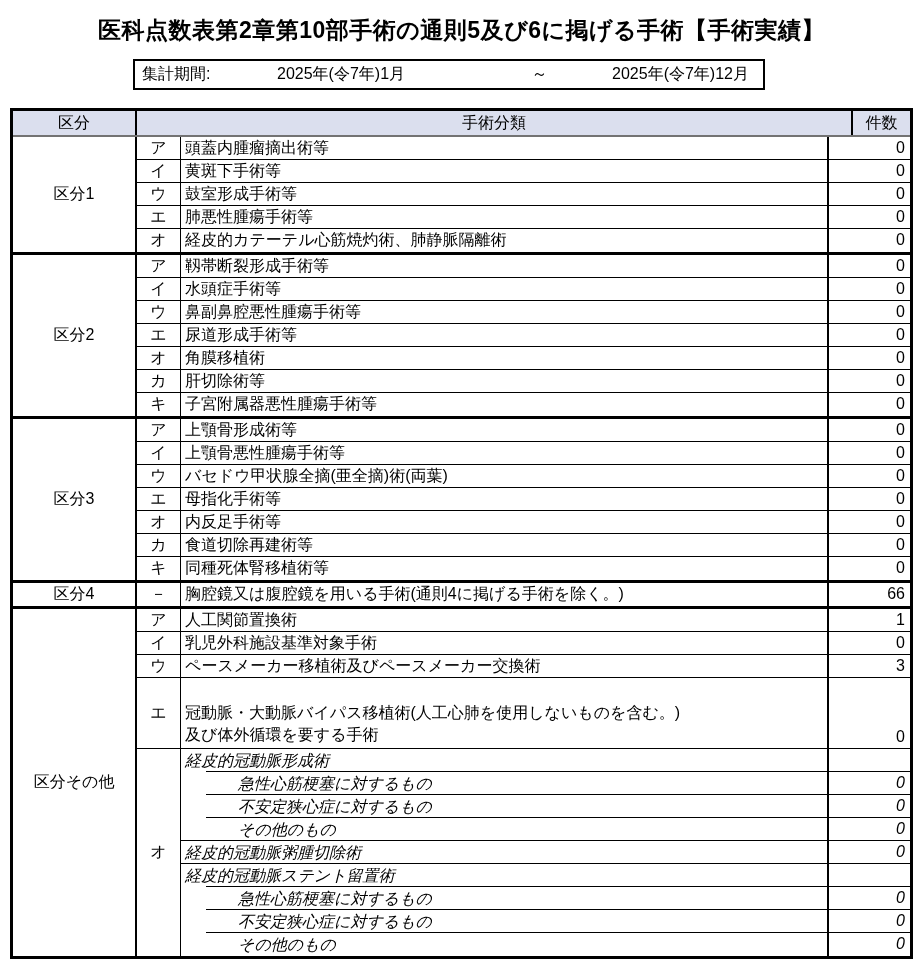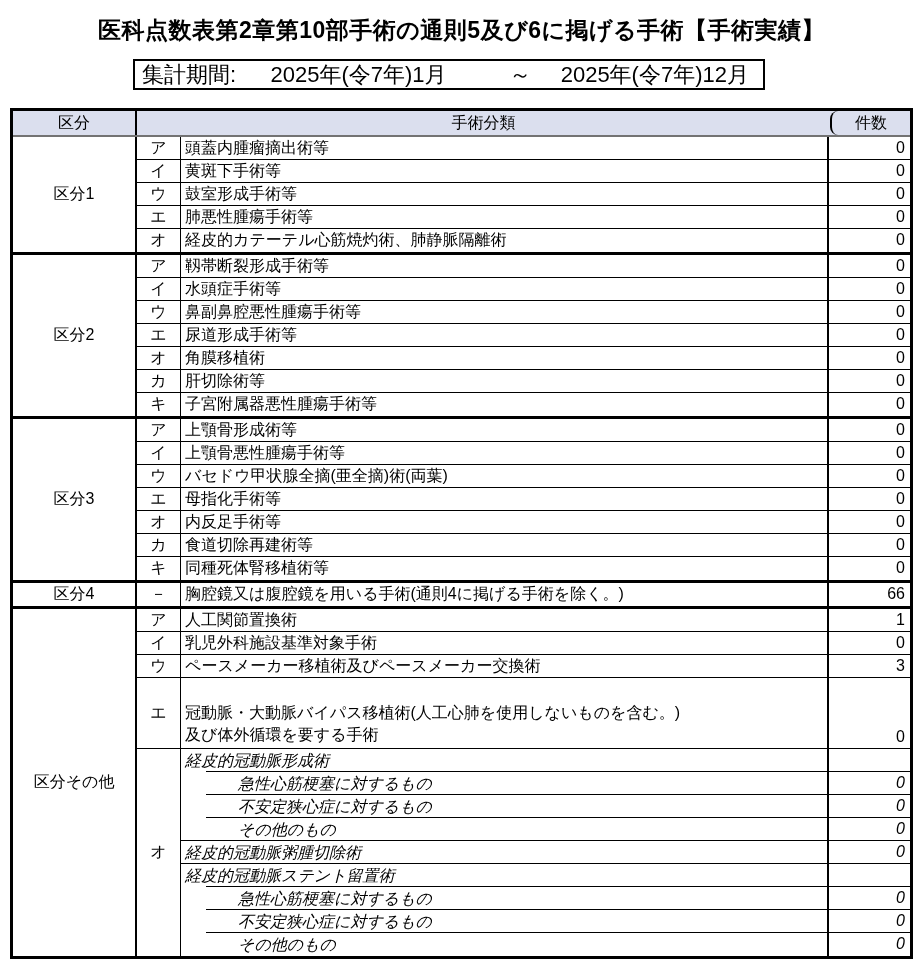--- a/index.html
+++ b/index.html
@@ -12,37 +12,37 @@
 
   .page-title {
     padding-top:15px; text-align:center;
     font-size:23px; font-weight:bold; letter-spacing:0.5px;
     white-space:nowrap;
   }
 
   .period-box {
     margin:13px 0 0 133px; width:632px; height:31px;
     border:2px solid #000; display:flex; align-items:center;
-    font-size:22px; white-space:nowrap;
+    font-size:16px; white-space:nowrap;
   }
   .p-label { width:142px; padding-left:7px; }
   .p-from  { width:220px; }
   .p-tilde { width:85px;  text-align:center; }
   .p-to    { flex:1; text-align:right; padding-right:14px; }
 
   .main-table {
     margin:18px 0 0 10px; width:903px;
     border:3px solid #000; background:#fff;
   }
 
   .header-row { display:flex; height:26px; border-bottom:2px solid #737373; }
   .header-row > div { line-height:24px; text-align:center; font-size:16px; }
   .h-kubun  { width:124px; border-right:2px solid #000; }
   .h-bunrui { flex:1; }
-  .h-kensu  { width:80px; border-left:2px solid #000;border-radius:8px; }
+  .h-kensu  { width:59px; border-left:2px solid #000; }
 
   .section { display:flex; border-bottom:3px solid #000; }
   .main-table > .section:last-child { border-bottom:none; }
   .sec-label {
     width:124px; border-right:2px solid #000;
     display:flex; align-items:center; justify-content:center;
     font-size:16px; white-space:nowrap;
   }
   .sec-rows { flex:1; display:flex; flex-direction:column; }
 

